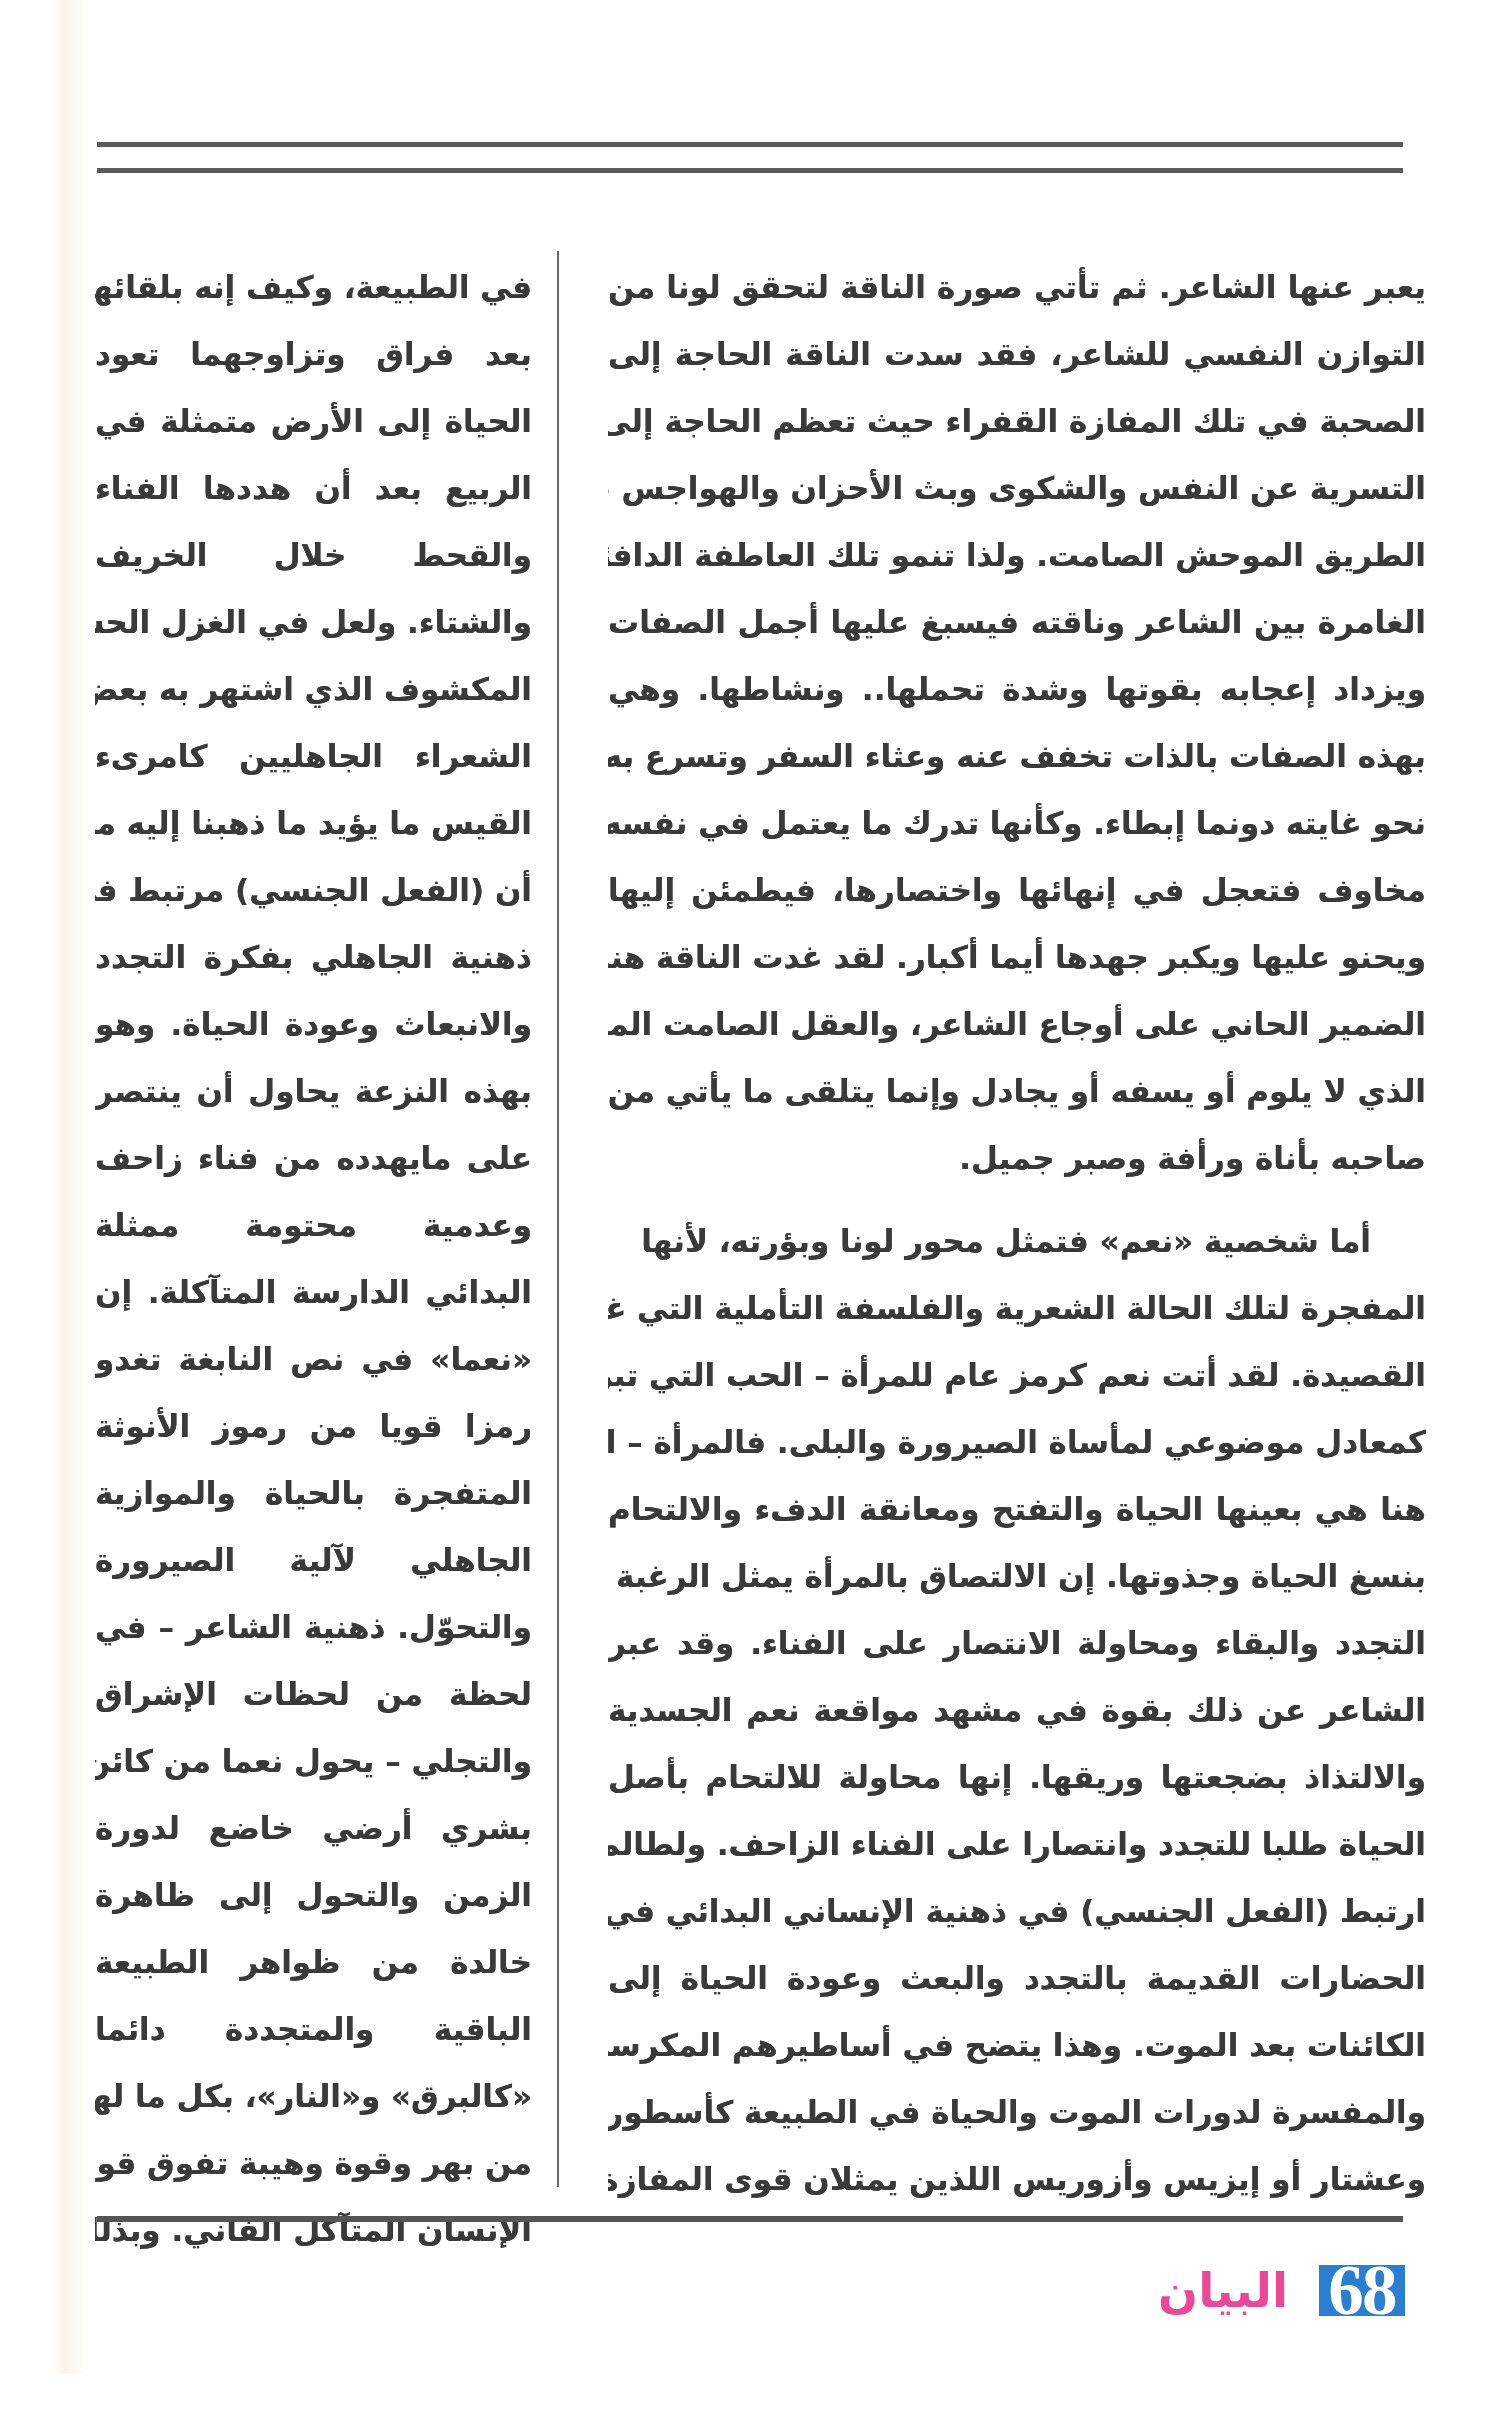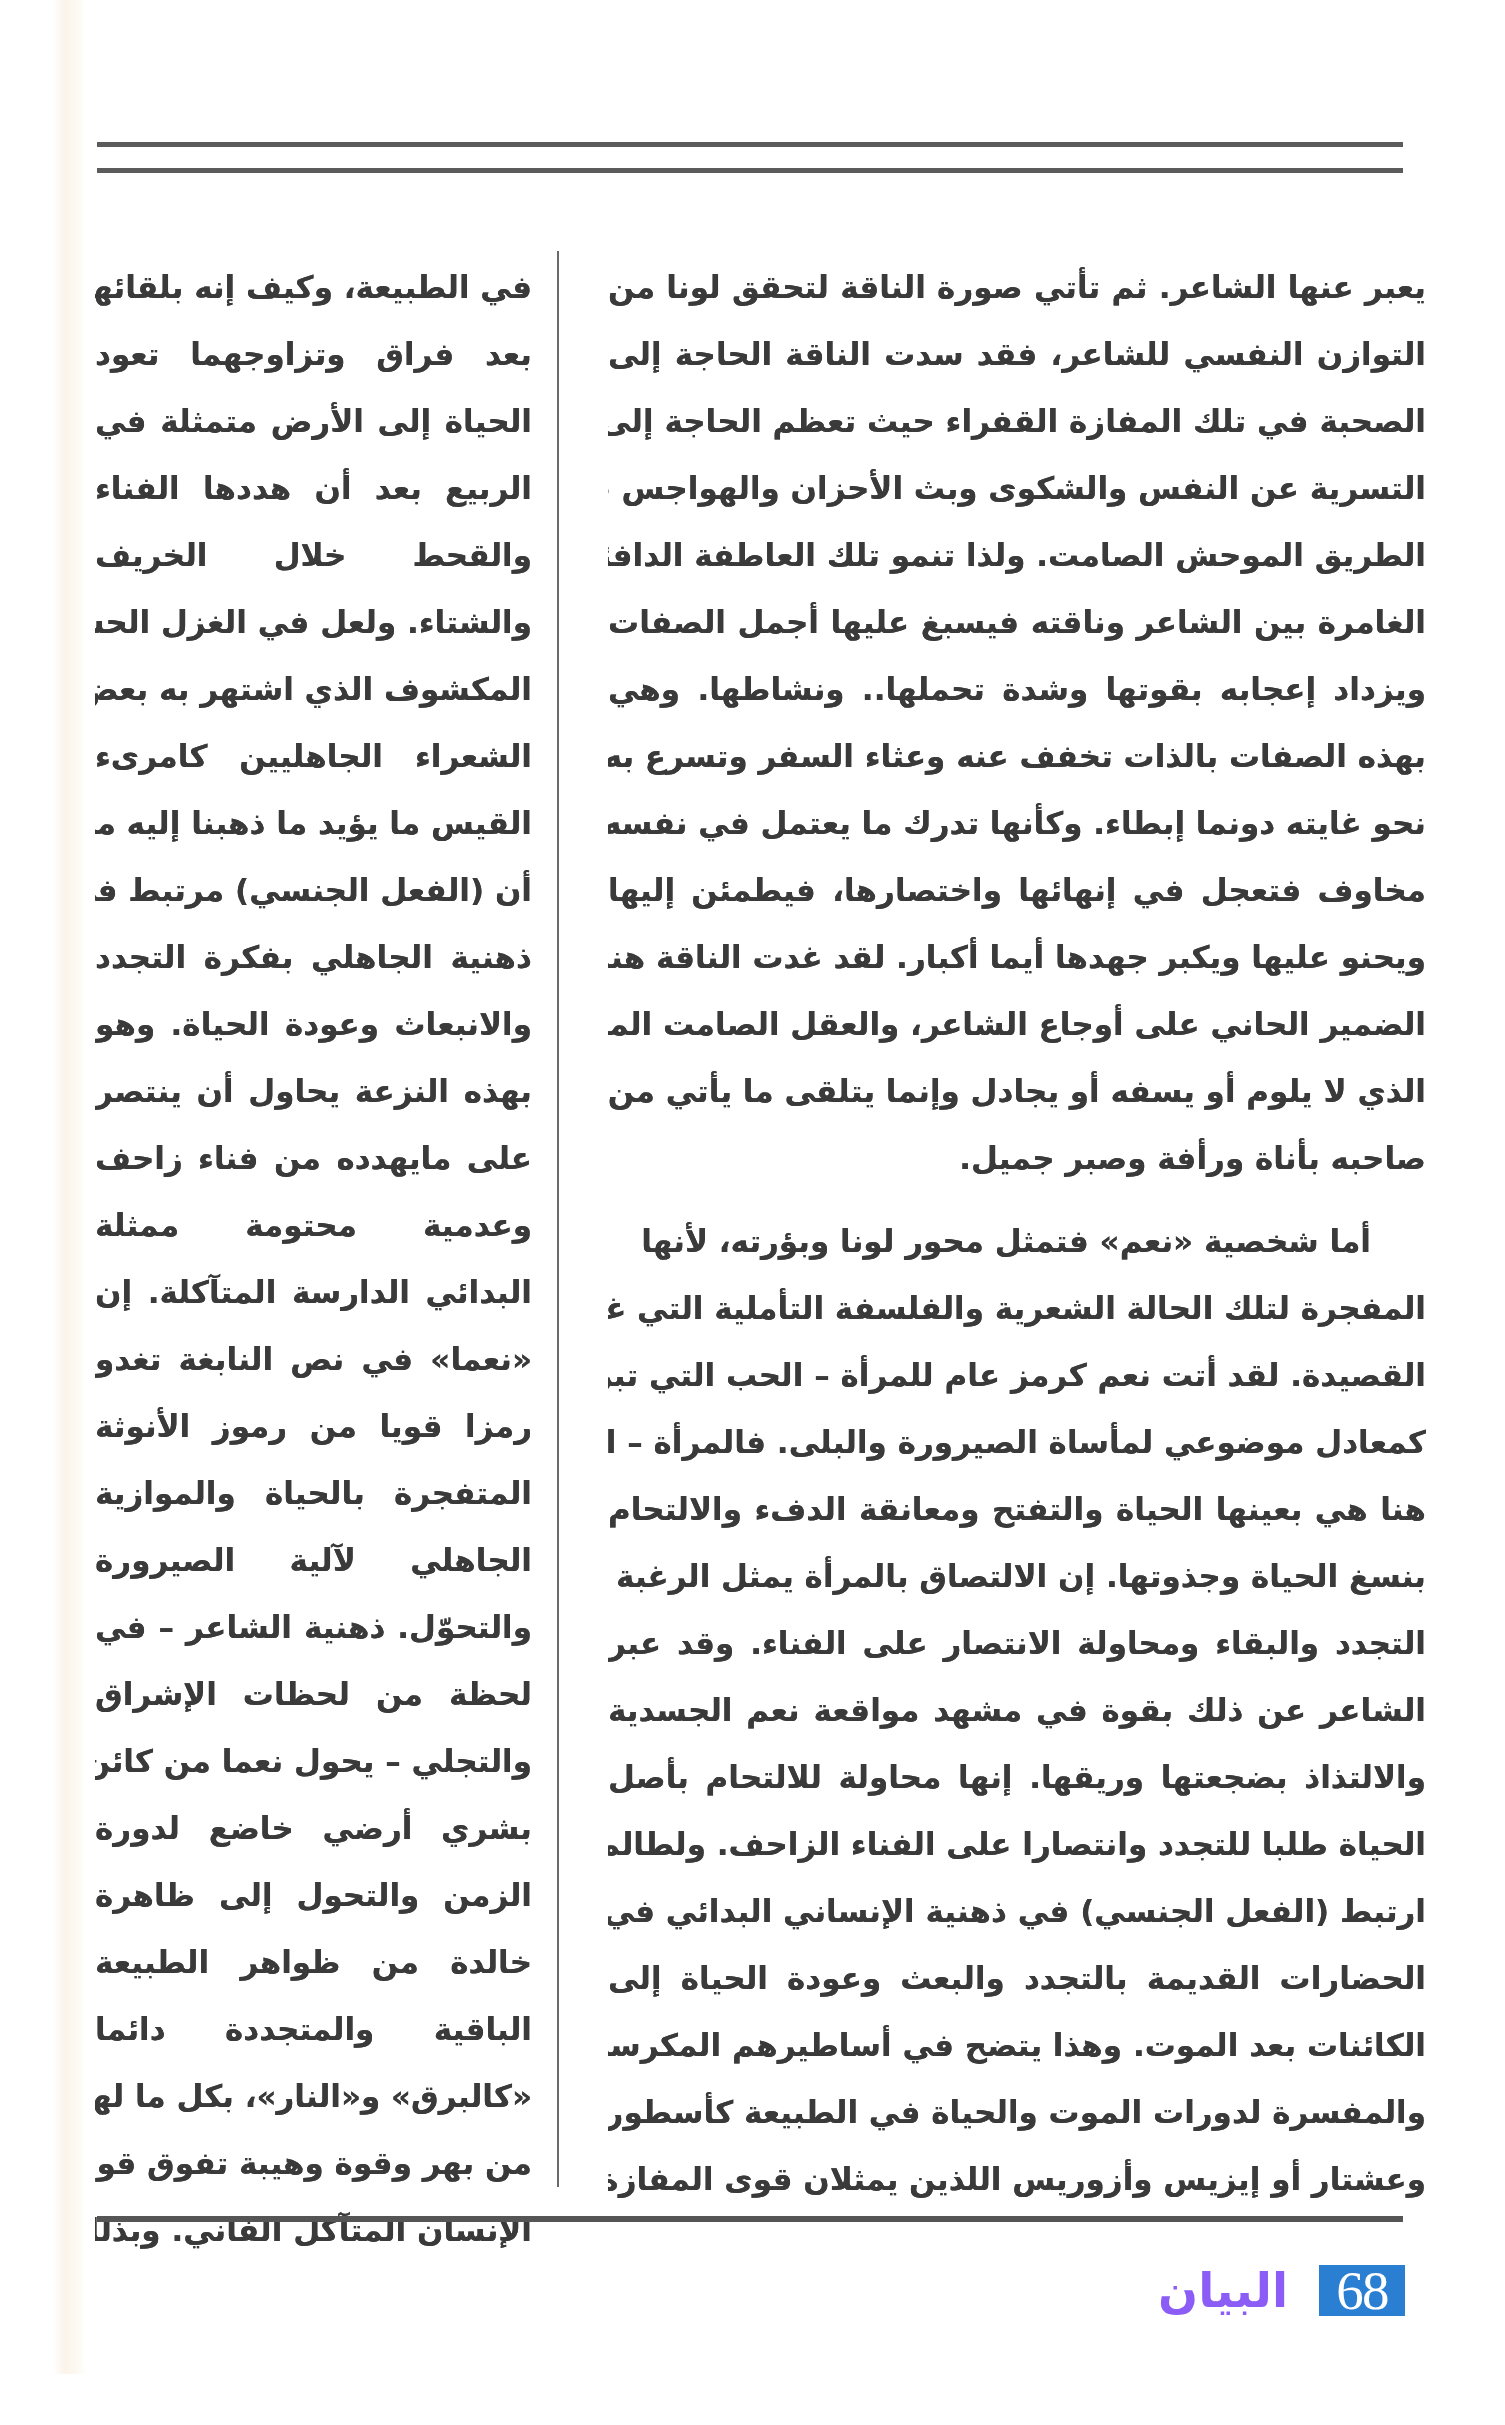--- a/index.html
+++ b/index.html
@@ -50,33 +50,33 @@
     .para-gap { display: block; height: 16.4px; }
     .footer {
       position: absolute; top: 2263px; right: 100px;
       direction: rtl;
       display: flex; align-items: center; gap: 31px;
     }
     .page-num {
       background: #2b7fd3;
       color: #ffffff;
       font-family: "Liberation Serif", serif;
-      font-weight: normal;
-      font-size: 55px;
+      font-weight: bold;
+      font-size: 71px;
       line-height: 51px;
       width: 86px; height: 51px;
       text-align: center;
       letter-spacing: -1.8px;
       direction: ltr;
     }
     .magazine-name {
       font-family: "DejaVu Sans", sans-serif;
       font-weight: bold;
       font-size: 47px;
-      color: #8b5cf6;
+      color: #ec4899;
       line-height: 55px;
       text-align: center;
     }
   </style>
 </head>
 <body>
 
 <div class="page-edge"></div>
 
 <div class="rule top1"></div>

